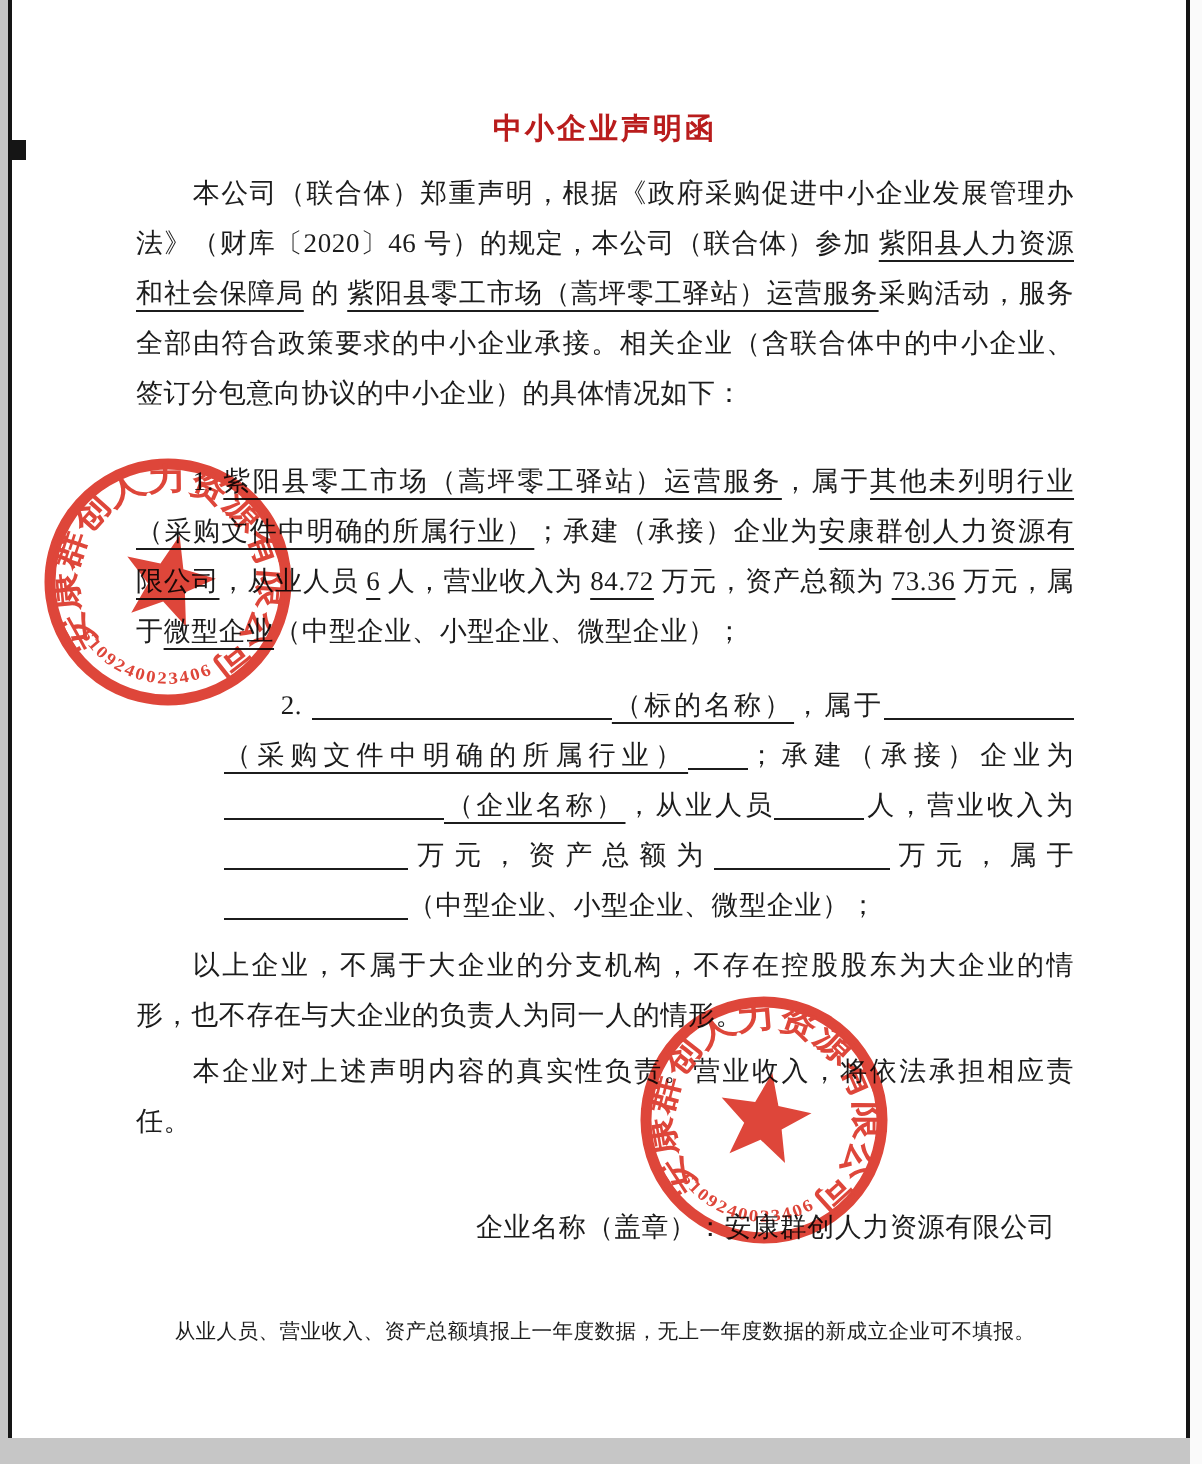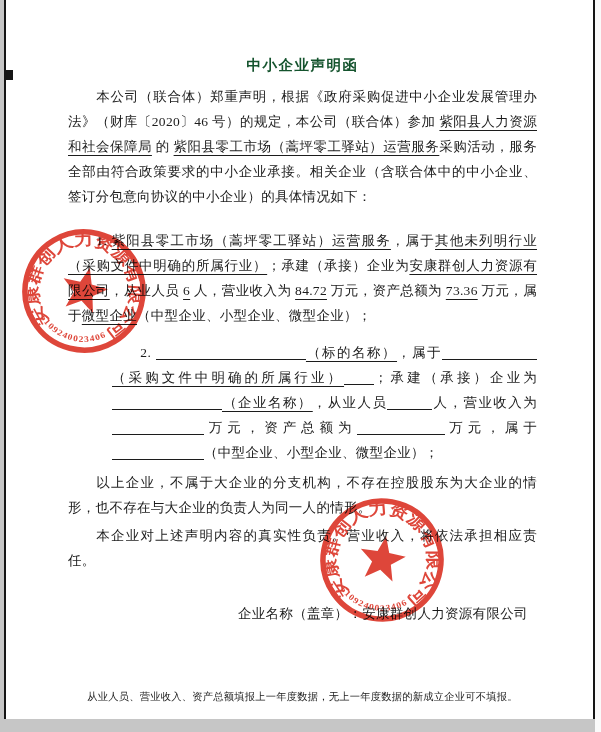--- a/index.html
+++ b/index.html
@@ -16,33 +16,33 @@
     border-left:2px solid #151515;border-right:2px solid #151515;box-sizing:border-box;
   }
   .notch{position:absolute;left:0;top:70px;width:7px;height:10px;background:#151515;}
   .content{
     padding:55px 56px 0 62px;
     font-size:13.5px;color:#1c1c1c;line-height:25px;
     text-align:justify;letter-spacing:0.3px;
   }
   .title{
     font-size:14.5px;font-weight:bold;text-align:center;letter-spacing:1.5px;
-    margin:0 0 9px 0;line-height:20px;color:#14532d;
+    margin:0 0 9px 0;line-height:20px;color:#b91c1c;
   }
   p{margin:0;text-indent:2.1em;}
   .item1{margin-top:19px;}
   .item2{margin-top:12px;margin-left:44px;}
   .c1{margin-top:5px;}
   .c2{margin-top:3px;}
   .u{text-decoration:underline;text-underline-offset:4px;text-decoration-thickness:1px;}
   .blank{display:inline-block;height:1em;border-bottom:1px solid #1c1c1c;vertical-align:-3px;}
   .b150{width:150px;} .b95{width:95px;} .b30{width:30px;} .b110{width:110px;}
   .b45{width:45px;} .b92{width:92px;} .b88{width:88px;}
   .sign{margin-top:29px;margin-left:170px;line-height:24px;text-indent:0;text-align:left;}
-  .note{margin-top:64px;font-size:10.3px;line-height:14px;text-align:center;text-indent:0;letter-spacing:0.2px;}
+  .note{margin-top:34px;font-size:10.3px;line-height:14px;text-align:center;text-indent:0;letter-spacing:0.2px;}
   .seal{position:absolute;width:150px;height:150px;mix-blend-mode:multiply;opacity:.87;pointer-events:none;}
   .seal1{left:9px;top:216px;transform:rotate(14deg);}
   .seal2{left:307px;top:485px;transform:rotate(10deg);}
   .seal text{font-family:"Liberation Serif","DejaVu Serif",serif;font-weight:bold;fill:#d92a1c;}
   .seal .cotext{font-size:16px;}
   .seal .numtext{font-size:8.5px;letter-spacing:1px;}
 </style>
 </head>
 <body>
 

